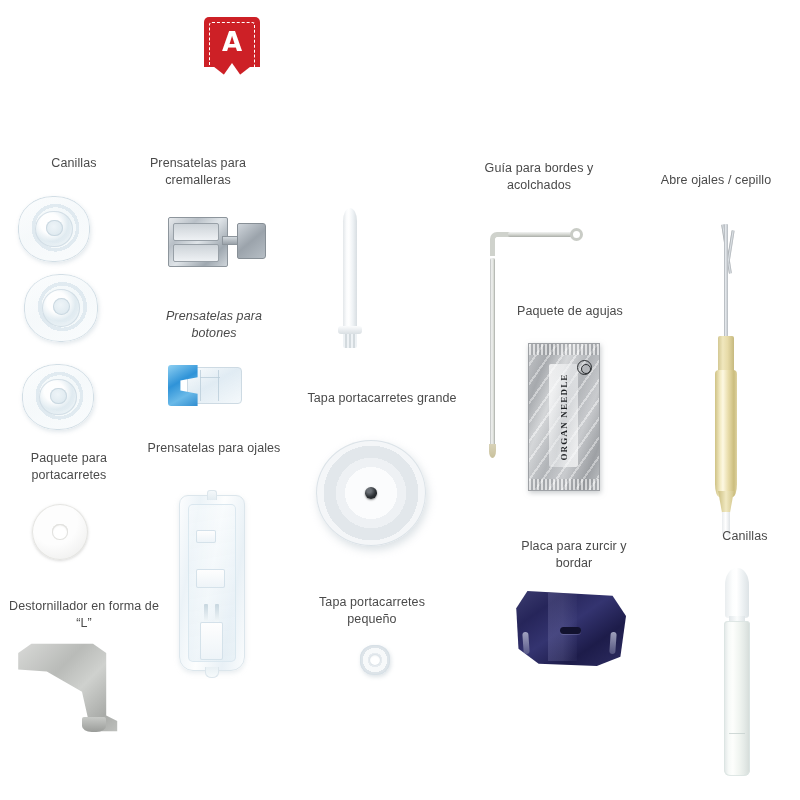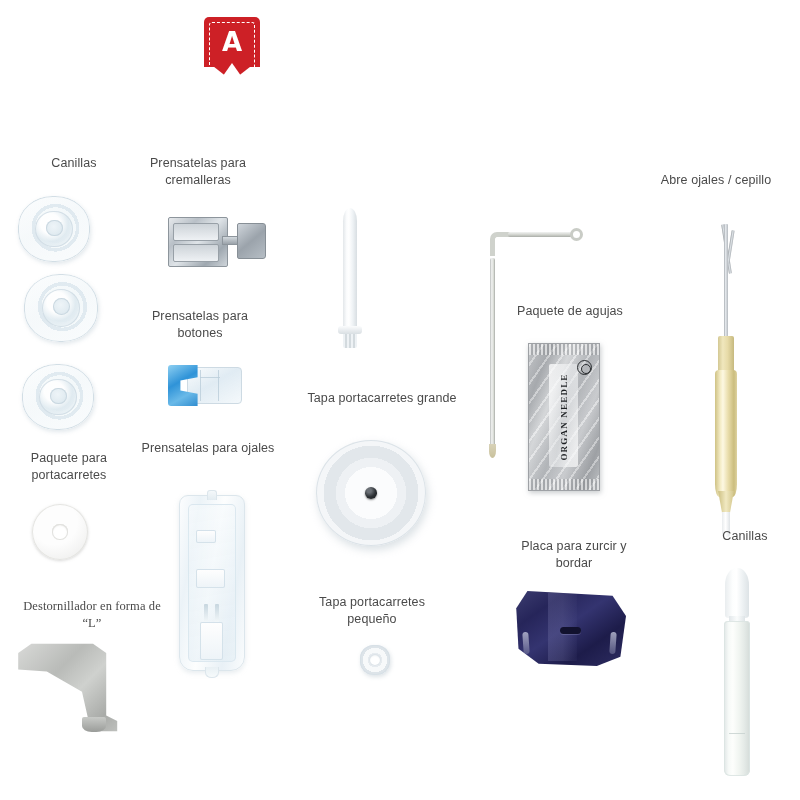--- a/index.html
+++ b/index.html
@@ -542,49 +542,49 @@
   <div class="item" style="left:0; top:0;">
     <div class="bobbin" style="left:18px; top:196px; width:72px; height:66px;"></div>
     <div class="bobbin" style="left:24px; top:274px; width:74px; height:68px;"></div>
     <div class="bobbin" style="left:22px; top:364px; width:72px; height:66px;"></div>
   </div>
 
   <div class="label" style="left:0px; top:450px; width:138px;">Paquete para portacarretes</div>
 
   <div id="felt-washer" class="item" style="left:32px; top:504px; width:56px; height:56px;"></div>
 
-  <div class="label" style="left:16px; top:598px; width:152px;font-family:Liberation Serif, serif;">Destornillador en forma de “L”</div>
+  <div class="label" style="left:8px; top:598px; width:152px;">Destornillador en forma de “L”</div>
 
   <div id="l-screwdriver" class="item" style="left:16px; top:642px; width:110px; height:92px;">
     <div class="sd-shape"></div>
     <div class="sd-tip"></div>
   </div>
 
   <div class="label" style="left:130px; top:155px; width:136px;">Prensatelas para cremalleras</div>
 
   <div class="item" style="left:168px; top:212px; width:96px; height:62px;">
     <div class="zf-body"></div>
     <div class="zf-slot" style="left:5px; top:18%; width:48%; height:28%;"></div>
     <div class="zf-slot" style="left:5px; top:52%; width:48%; height:28%;"></div>
     <div class="zf-arm"></div>
     <div class="zf-shoe"></div>
   </div>
 
-  <div class="label" style="left:132px; top:308px; width:136px;">Prensatelas para botones</div>
+  <div class="label" style="left:146px; top:308px; width:136px;font-style:italic;">Prensatelas para botones</div>
 
   <div class="item" style="left:168px; top:364px; width:74px; height:44px;">
     <div class="bf-clear">
       <div class="bf-clear-line" style="left:22%; top:8%; width:1px; height:84%;"></div>
       <div class="bf-clear-line" style="left:56%; top:8%; width:1px; height:84%;"></div>
       <div class="bf-clear-line" style="left:22%; top:26%; width:38%; height:1px;"></div>
     </div>
     <div class="bf-blue"></div>
   </div>
 
-  <div class="label" style="left:140px; top:440px; width:136px;text-align:center;">Prensatelas para ojales</div>
+  <div class="label" style="left:146px; top:440px; width:136px;text-align:center;">Prensatelas para ojales</div>
 
   <div class="item" style="left:179px; top:495px; width:66px; height:176px;">
     <div class="bh-shell"></div>
     <div class="bh-nub-top"></div>
     <div class="bh-nub-bot"></div>
     <div class="bh-inner"></div>
     <div class="bh-block" style="left:26%; top:20%; width:30%; height:7%;"></div>
     <div class="bh-block" style="left:26%; top:42%; width:44%; height:11%;"></div>
     <div class="bh-prong" style="left:38%; top:62%; height:10%;"></div>
     <div class="bh-prong" style="left:55%; top:62%; height:10%;"></div>
@@ -599,20 +599,21 @@
   </div>
 
   <div class="label" style="left:304px; top:390px; width:156px;">Tapa portacarretes grande</div>
 
   <div id="spool-cap-large" class="item" style="left:316px; top:440px; width:110px; height:106px;"></div>
 
   <div class="label" style="left:296px; top:594px; width:152px;">Tapa portacarretes pequeño</div>
 
   <div id="spool-cap-small" class="item" style="left:360px; top:645px; width:30px; height:30px;"></div>
 
+  <div class="label" style="left:462px; top:160px; width:154px;">Guía para bordes y acolchados</div>
 
   <div class="item" style="left:490px; top:232px; width:96px; height:220px;">
     <div class="eg-corner"></div>
     <div class="eg-horiz" style="width:64px;"></div>
     <div class="eg-loop" style="left:80px;"></div>
     <div class="eg-vert"></div>
     <div class="eg-tip"></div>
   </div>
 
   <div class="label" style="left:498px; top:283px; width:144px;margin-top:20px;">Paquete de agujas</div>

